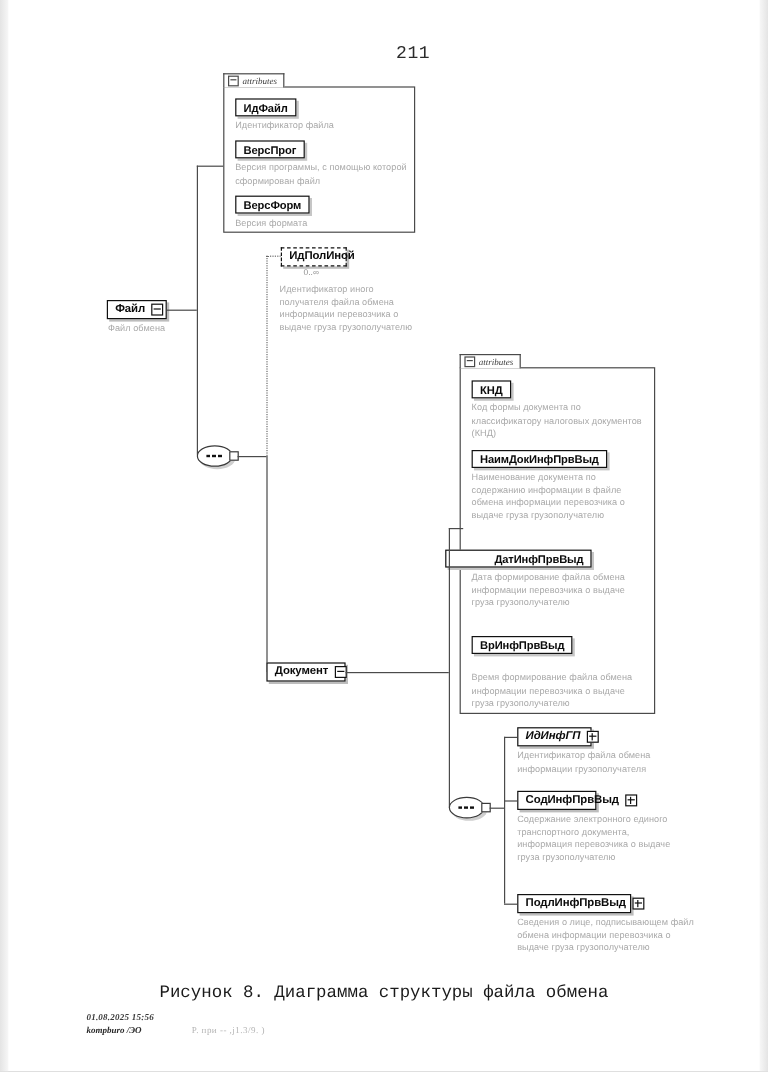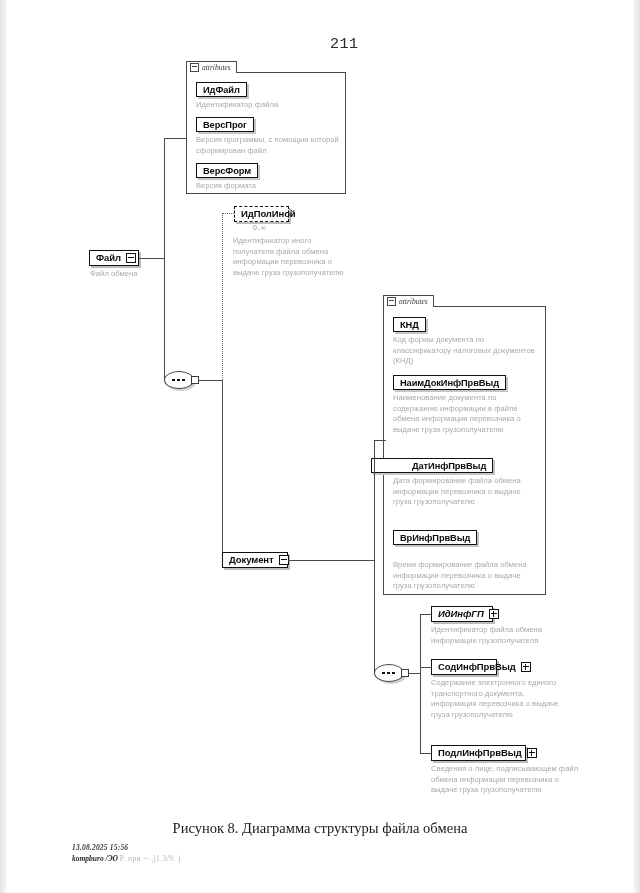--- a/index.html
+++ b/index.html
@@ -14,37 +14,37 @@
 
   
   #page-number{
     position:absolute;left:330px;top:36px;
     font-family:Liberation Mono, monospace;
     font-size:15px;color:#2b2b2b;letter-spacing:.5px;
   }
   #figure-caption{
     position:absolute;left:0;top:820px;width:640px;
     text-align:center;
-    font-family:Liberation Serif, serif;
+    font-family:Liberation Mono, monospace;
     font-size:14.5px;color:#1a1a1a;
   }
   #footer-date{
     position:absolute;left:72px;top:843px;
     font-family:"Liberation Serif", serif;
     font-style:italic;font-weight:bold;
     font-size:7.5px;color:#3a3a3a;letter-spacing:.2px;
   }
   #footer-sig{
     position:absolute;left:72px;top:854px;
     font-family:"Liberation Serif", serif;
     font-size:7.5px;color:#3a3a3a;
     white-space:nowrap;
   }
   #footer-sig .sig-strong{font-style:italic;font-weight:bold;color:#2a2a2a;}
-  #footer-sig .sig-faint{color:#b4b4b4;letter-spacing:.4px;}
+  #footer-sig .sig-faint{color:#b4b4b4;letter-spacing:.4px;margin-left:40px;}
 
   
   .edge-strip{position:absolute;top:0;width:7px;height:893px;
     background:linear-gradient(90deg,#e4e4e4,#f7f7f7);}
   .edge-left{left:0;}
   .edge-right{right:0;background:linear-gradient(270deg,#e4e4e4,#f7f7f7);}
 
   
   #diagram{position:absolute;left:0;top:0;width:640px;height:815px;}
 
@@ -297,19 +297,19 @@
 
     <div class="node" style="left:431px;top:745px;width:95px;">
       <span class="nm">ПодлИнфПрвВыд</span>
       <span class="expander plus"></span>
     </div>
     <div class="desc" style="left:431px;top:764px;width:148px;">Сведения о лице, подписывающем файл обмена информации перевозчика о выдаче груза грузополучателю</div>
 
   </div>
 
   <div id="figure-caption">Рисунок 8. Диаграмма структуры файла обмена</div>
-  <div id="footer-date">13.08.2025 15:56</div>
+  <div id="footer-date">01.08.2025 15:56</div>
   <div id="footer-sig">
     <span class="sig-strong">kompburo /ЭО</span>
     <span class="sig-faint">Р. при -- ,j1.3/9. )</span>
   </div>
 
 </div>
 
 </body></html>

